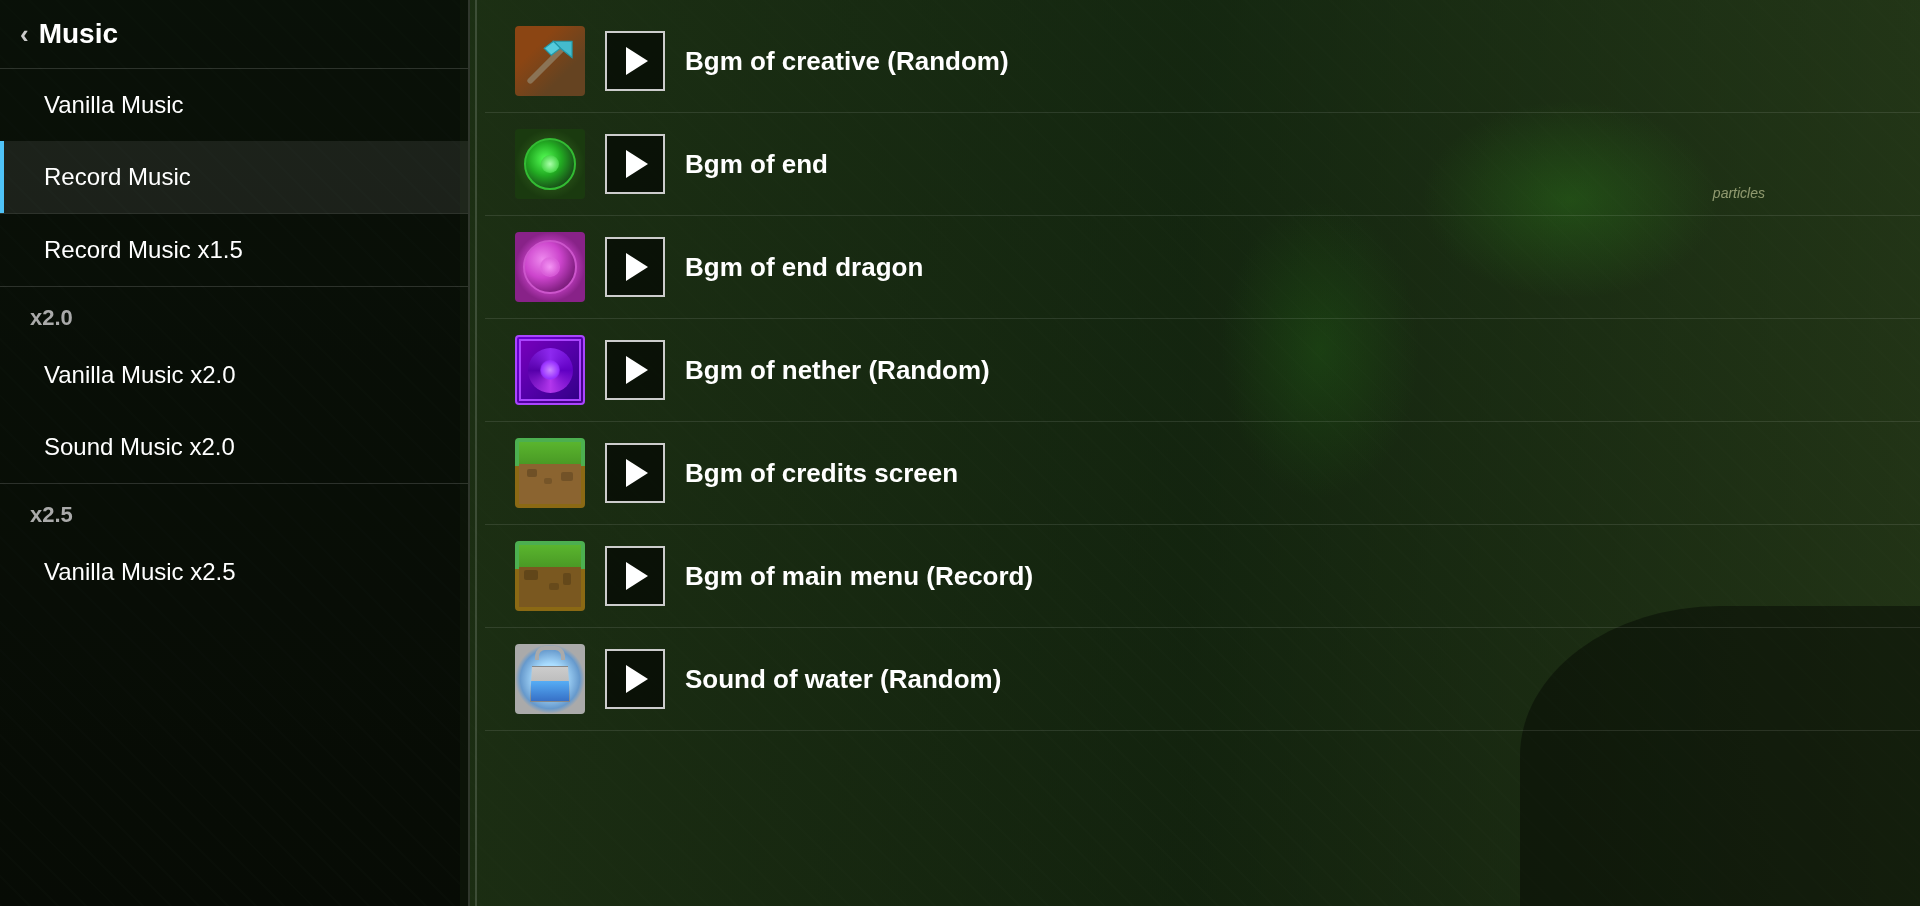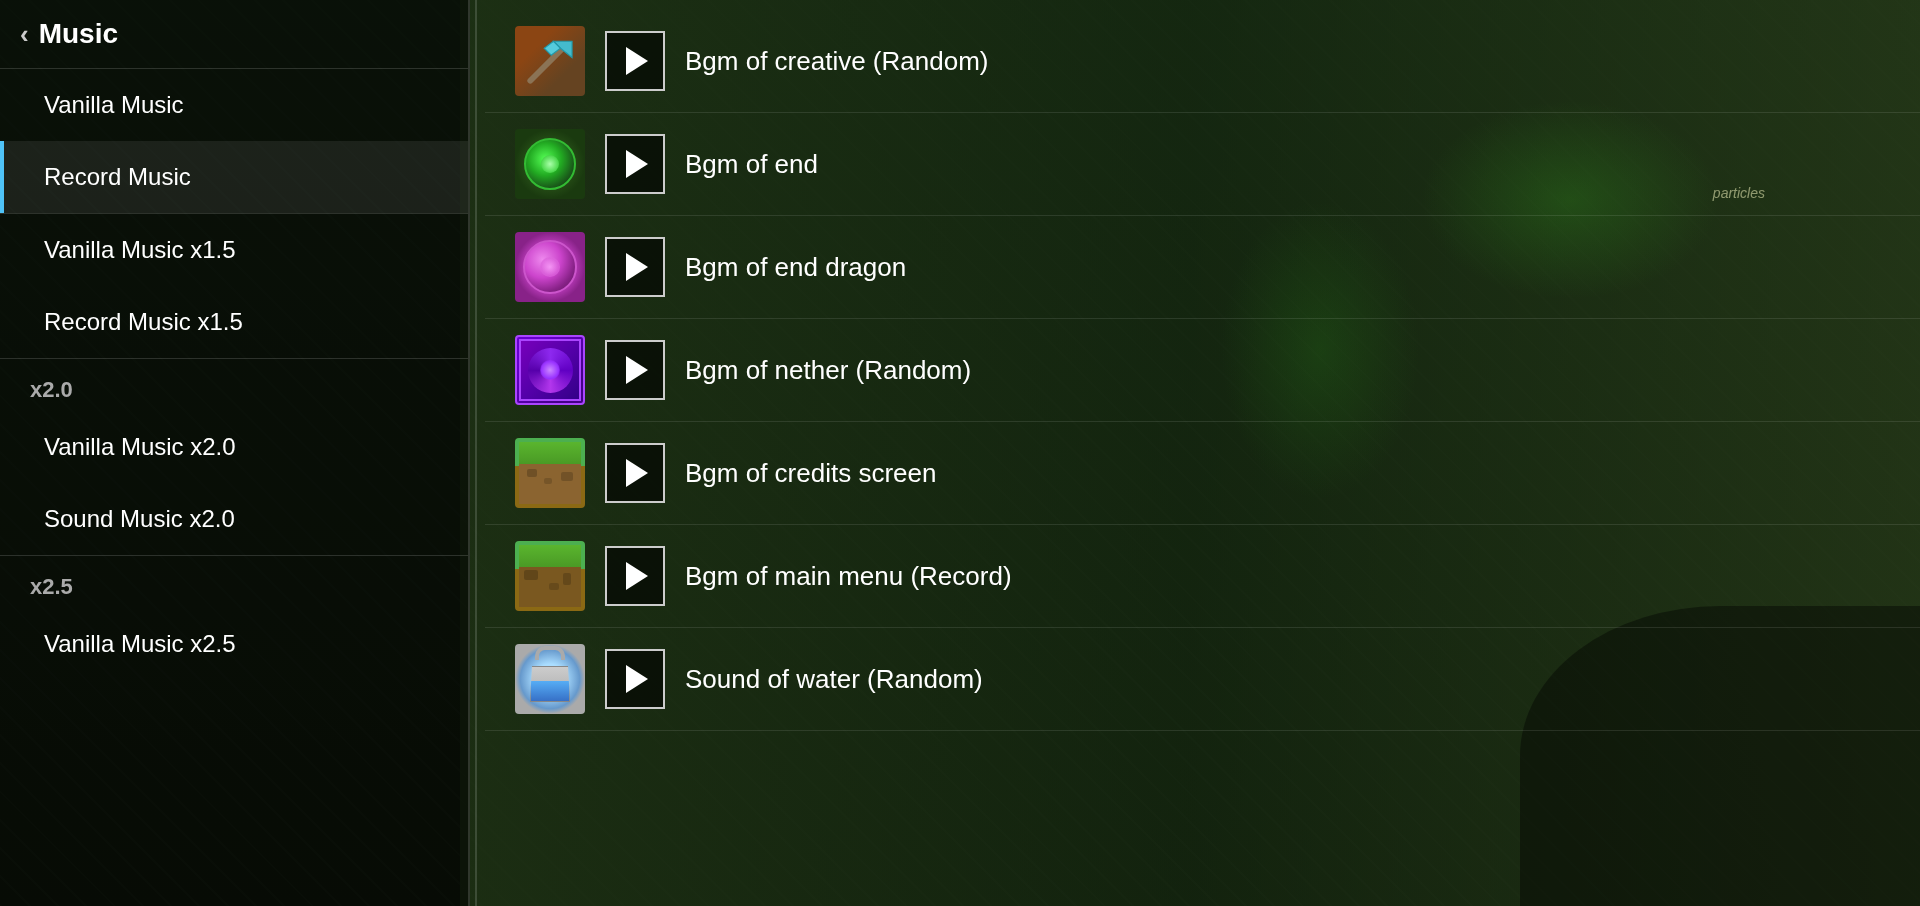--- a/index.html
+++ b/index.html
@@ -151,21 +151,21 @@
       height: 0;
       border-top: 14px solid transparent;
       border-bottom: 14px solid transparent;
       border-left: 22px solid #fff;
       margin-left: 4px;
     }
 
     .item-label {
       color: #ffffff;
       font-size: 26px;
-      font-weight: 400;
+      font-weight: 700;
     }
 
     
     .icon-creative {
       background: linear-gradient(135deg, #8B4513 30%, #654321 70%);
       position: relative;
     }
     .icon-end {
       background: radial-gradient(circle, #2d5a1b 30%, #1a3a0f 70%);
     }
@@ -219,23 +219,20 @@
     <span>Vanilla Music</span>
   </div>
 
   <div class="sidebar-item active">
     <span>Record Music</span>
   </div>
 
   <div class="sidebar-divider"></div>
 
 
-  <div class="sidebar-item">
-    <span>Vanilla Music x1.5</span>
-  </div>
   <div class="sidebar-item">
     <span>Record Music x1.5</span>
   </div>
 
   <div class="sidebar-divider"></div>
 
   <div class="sidebar-category">x2.0</div>
 
   <div class="sidebar-item">
     <span>Vanilla Music x2.0</span>

